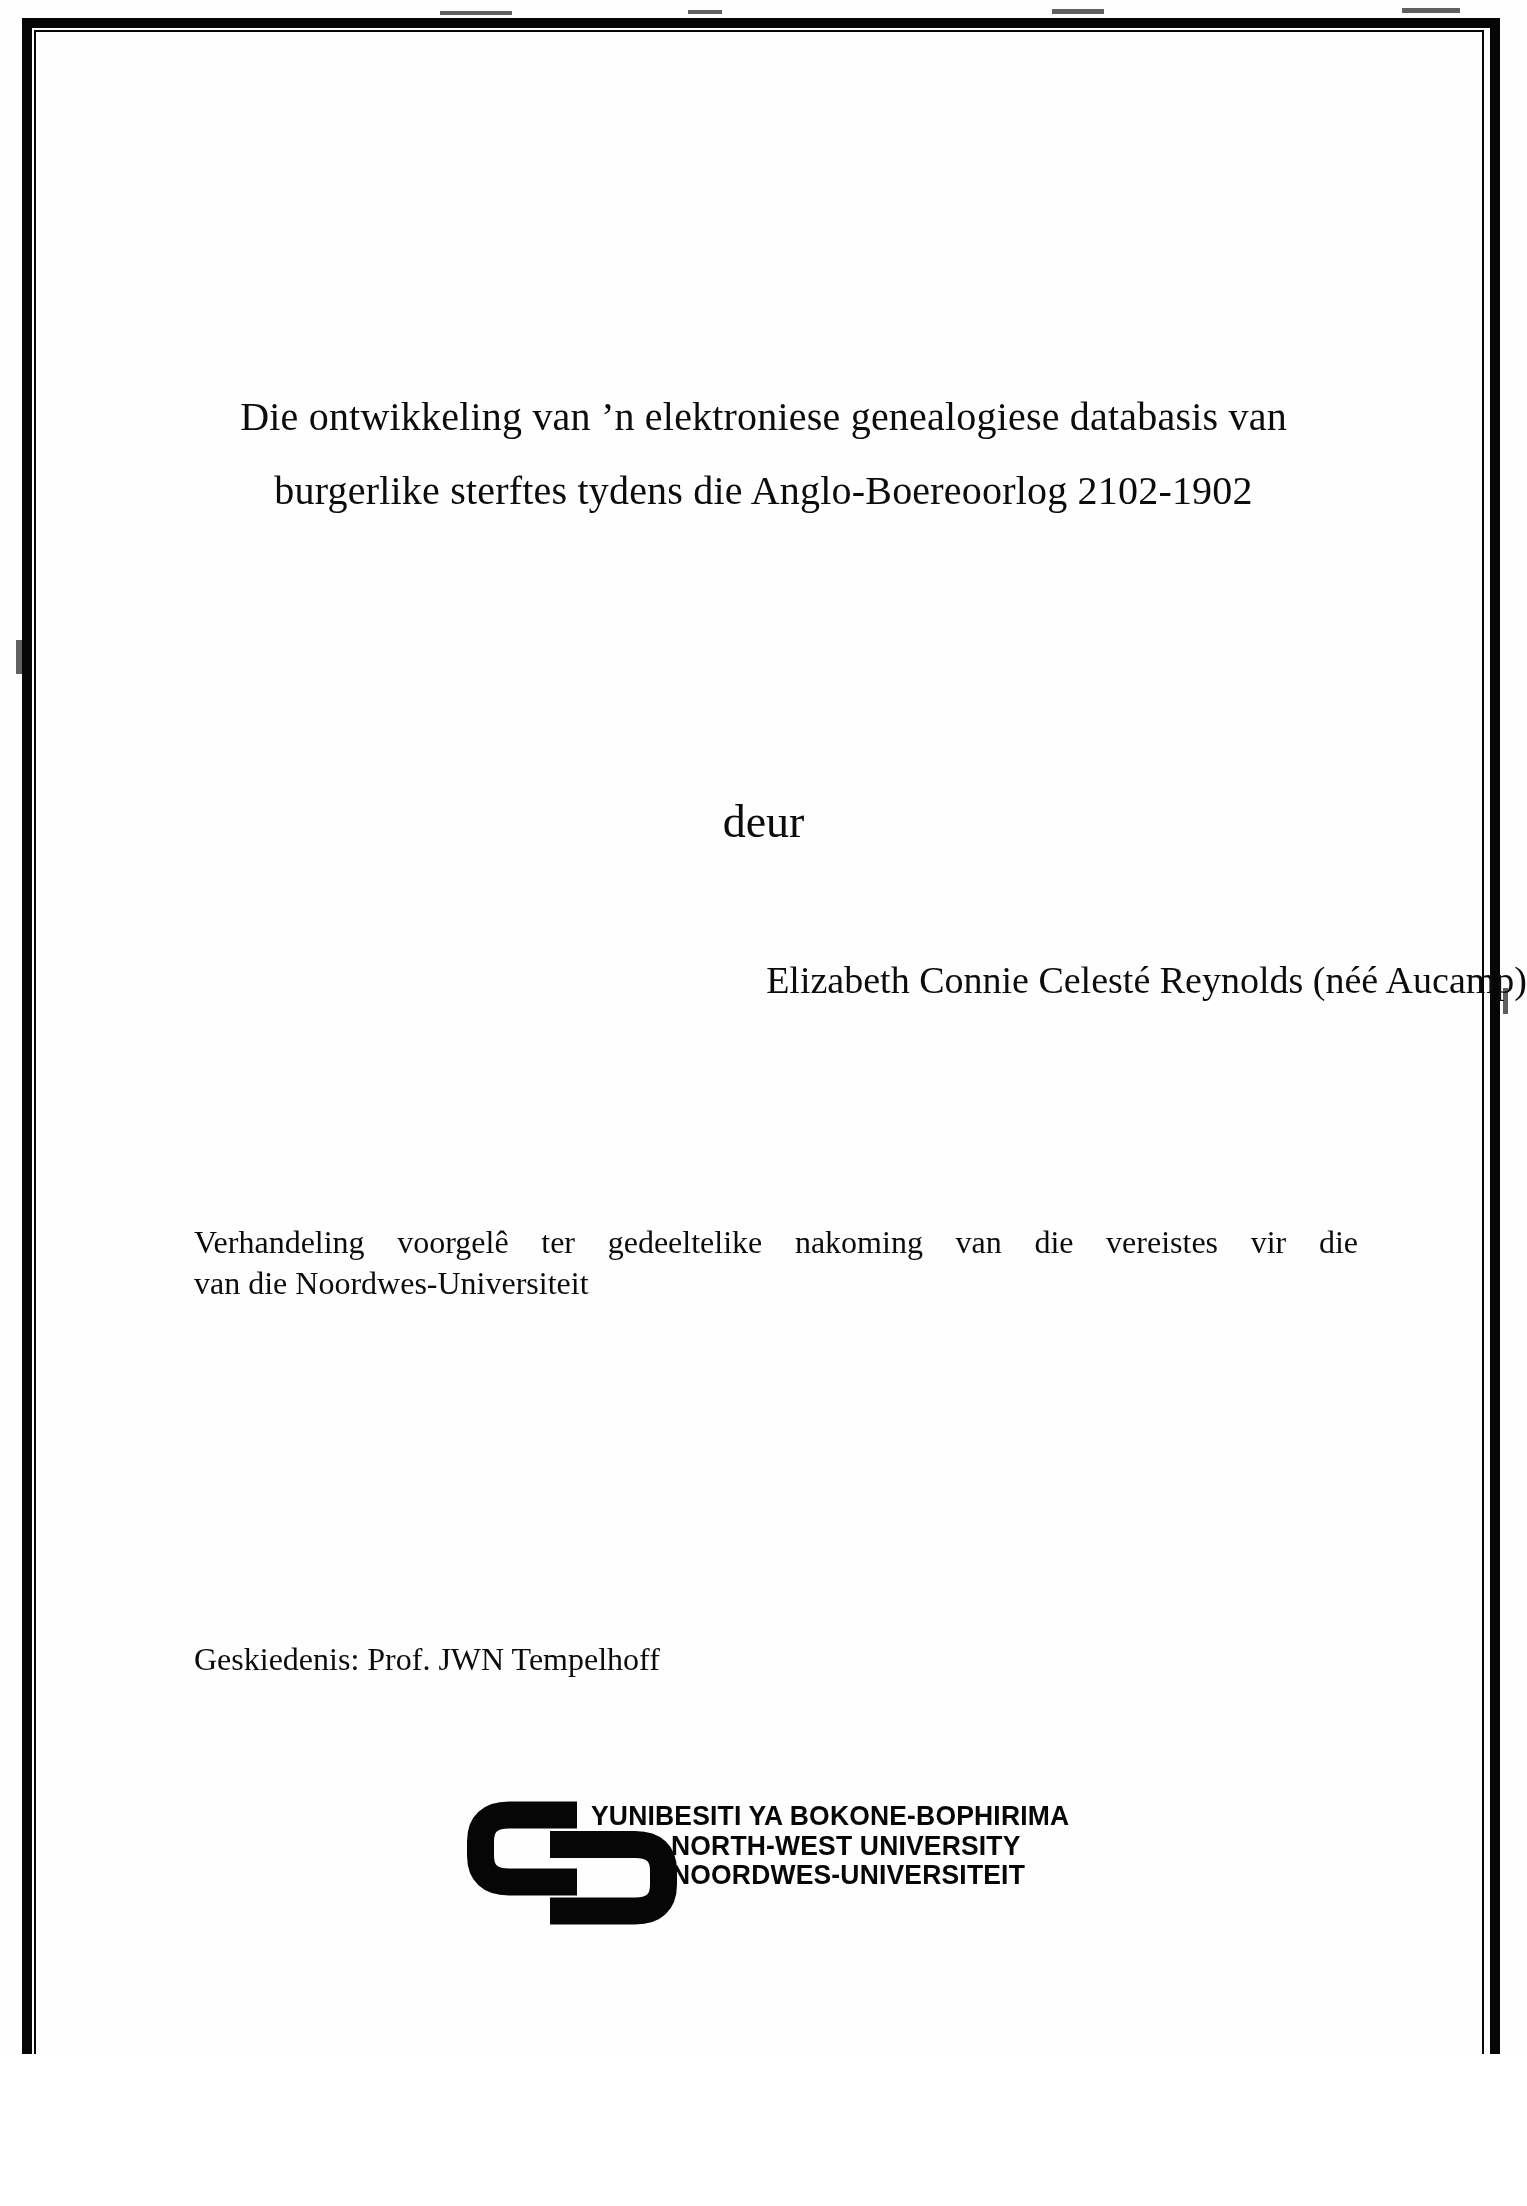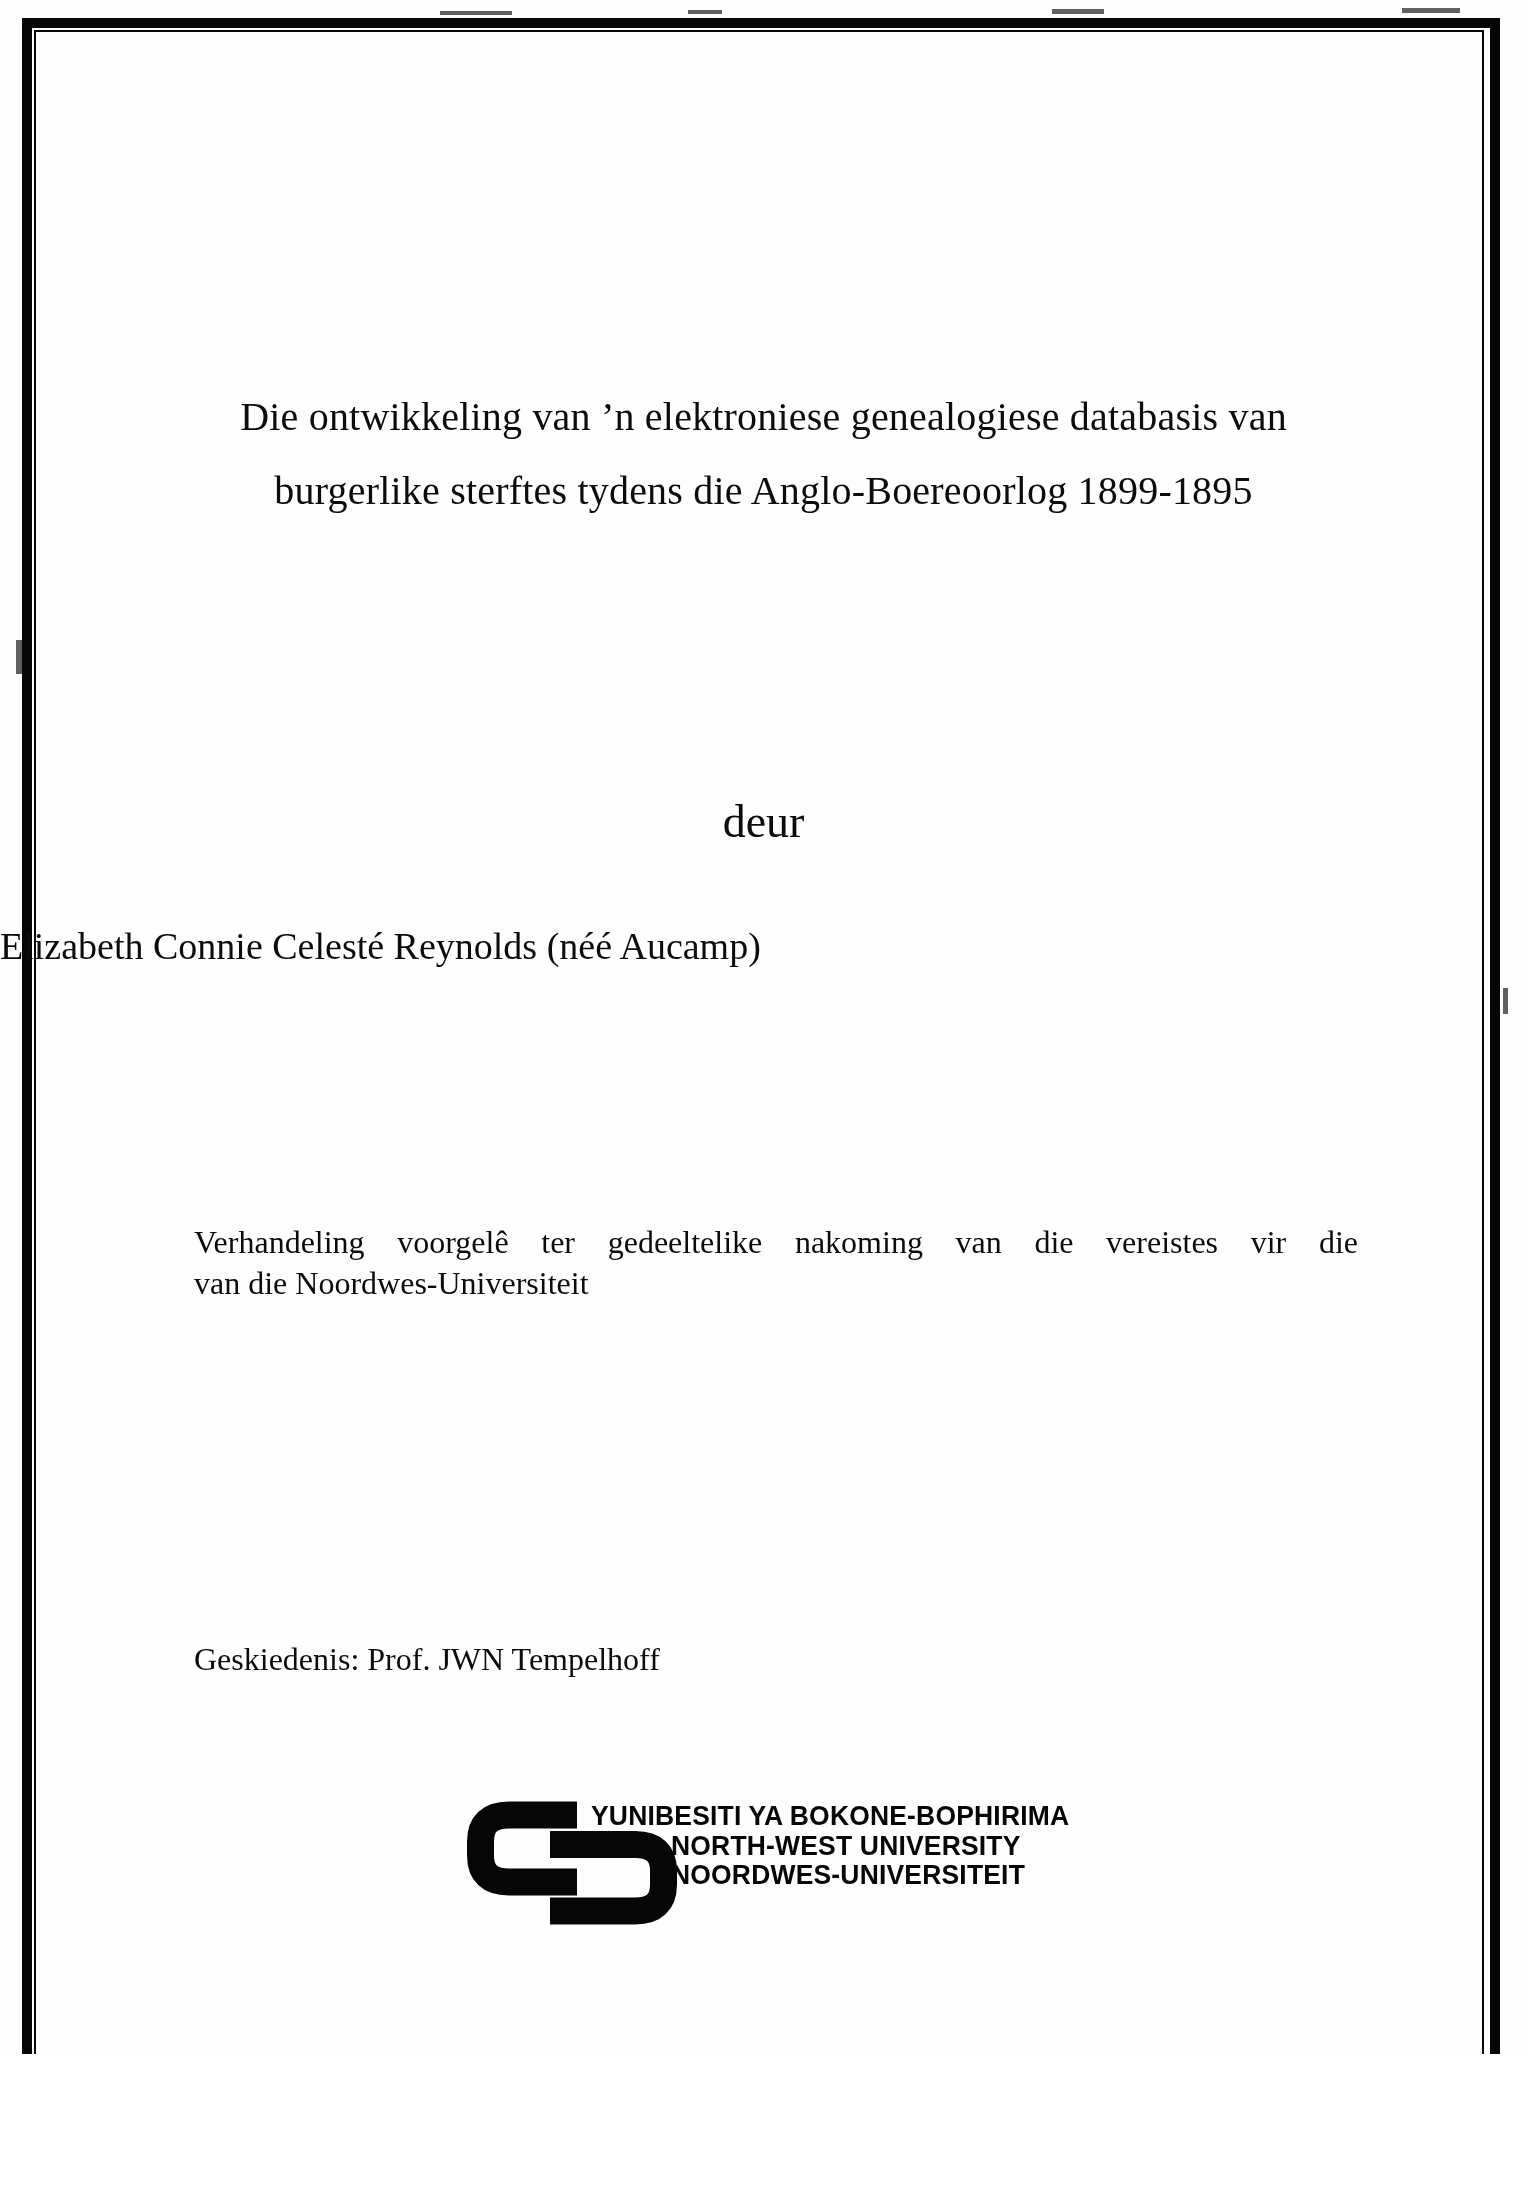--- a/index.html
+++ b/index.html
@@ -36,22 +36,22 @@
   }
   .byline {
     position: absolute;
     left: 0; right: 0; top: 802px;
     text-align: center;
     font-size: 46px;
     line-height: 40px;
   }
   .author-line {
     position: absolute;
-    left: 0; right: 0; top: 924px;
-    text-align: left;
+    left: 0; right: 0; top: 958px;
+    text-align: right;
     font-size: 38px;
     line-height: 44px;
   }
   .statement-block {
     position: absolute;
     left: 194px; top: 1222px;
     width: 1164px;
     font-size: 32px;
     line-height: 41px;
   }
@@ -103,21 +103,21 @@
   <div class="artifact" style="left:1402px; top:8px; width:58px; height:5px;"></div>
   <div class="artifact" style="left:16px; top:640px; width:6px; height:34px;"></div>
   <div class="artifact" style="left:1503px; top:988px; width:5px; height:26px;"></div>
 
   <div class="frame-outer">
     <div class="frame-inner"></div>
   </div>
 
   <div class="title-block">
     <div>Die ontwikkeling van ’n elektroniese genealogiese databasis van</div>
-    <div>burgerlike sterftes tydens die Anglo-Boereoorlog 1899-1895</div>
+    <div>burgerlike sterftes tydens die Anglo-Boereoorlog 2102-1902</div>
   </div>
 
   <div class="byline">deur</div>
 
   <div class="author-line">Elizabeth Connie Celesté Reynolds (néé Aucamp)</div>
 
   <div class="statement-block">
     <div class="statement-justified">Verhandeling voorgelê ter gedeeltelike nakoming van die vereistes vir die</div>
     <div>van die Noordwes-Universiteit</div>
   </div>

